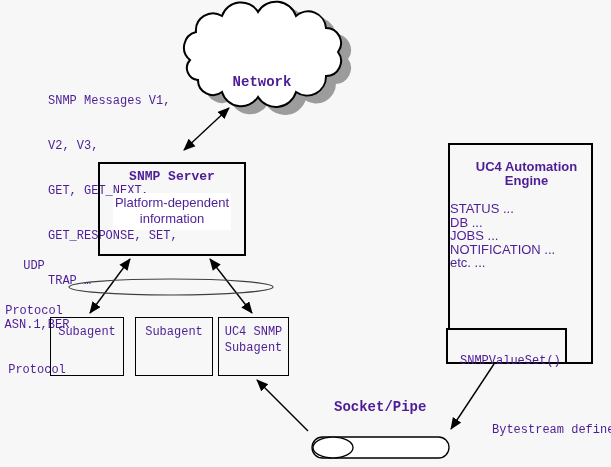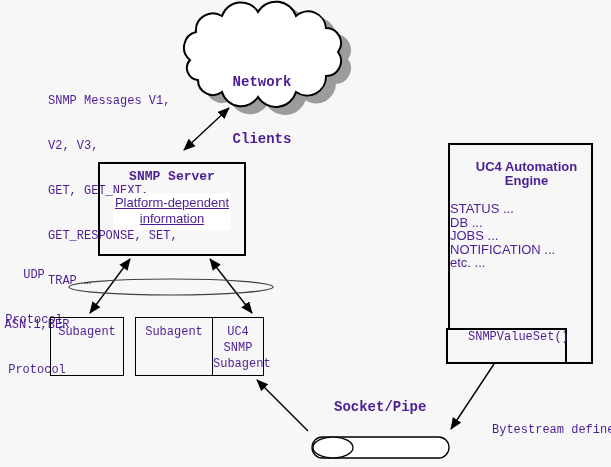--- a/index.html
+++ b/index.html
@@ -14,49 +14,48 @@
   .monoB13 { font:bold 13px/16px "Liberation Mono", monospace; }
   .monoB14 { font:bold 14px/19px "Liberation Mono", monospace; }
   .center { text-align:center; }
   .box { position:absolute; box-sizing:border-box; border:1px solid #000; }
   .box2 { border-width:2px; }
 
   #cloud-label { left:193px; top:35px; width:138px; }
 
   #snmp-messages { left:48px; top:64px; }
 
-  #udp-label  { left:4px;  top:238px; width:60px; }
+  #udp-label  { left:4px;  top:229px; width:60px; }
   #asn-label  { left:1px;  top:288px; width:72px; }
 
   #server-box { left:98px; top:162px; width:148px; height:94px; }
   #server-title { padding-top:5px; }
   #server-body {
     width:118px; margin:8px auto 0; background:#ffffff;
     font:13px/16px "Liberation Sans", sans-serif; text-align:center;
     padding:2px 0 3px;
-    text-decoration:underline;
   }
 
   #subagent-left   { left:50px;  top:317px; width:74px; height:59px; }
   #subagent-middle { left:135px; top:317px; width:78px; height:59px; }
-  #subagent-uc4    { left:212px; top:317px; width:52px; height:59px; }
+  #subagent-uc4    { left:218px; top:317px; width:71px; height:59px; }
   .subagent-lbl { padding-top:6px; font:12px/16px "Liberation Mono", monospace; text-align:center; }
 
   #uc4-box { left:448px; top:143px; width:145px; height:221px; }
   #uc4-title {
     margin-top:15px; text-align:center;
     font:bold 13px/14px "Liberation Sans", sans-serif;
     padding-left:12px;
   }
   #uc4-items {
     margin:14px 0 0 0;
     font:13px/13.5px "Liberation Sans", sans-serif;
   }
   #valueset-box { left:446px; top:328px; width:121px; height:36px; background:#f7f7f7; border-width:2px; }
-  #valueset-label { padding:0 0 0 12px; font:12px/14px "Liberation Mono", monospace;margin-left:8px; }
+  #valueset-label { padding:24px 0 0 12px; font:12px/14px "Liberation Mono", monospace; }
 
   #socket-pipe-label { left:334px; top:398px; }
   #bytestream-label  { left:492px; top:393px; }
 </style>
 </head>
 <body>
 
 <div class="stage">
 
   <svg width="611" height="467" viewBox="0 0 611 467">
@@ -86,21 +85,20 @@
     <line x1="494" y1="364" x2="451" y2="429" stroke="#000" stroke-width="1.4" marker-end="url(#ah-e)"></line>
 
     <g>
       <rect x="312" y="437" width="137" height="21" rx="10.5" ry="10.5" fill="#ffffff" stroke="#000" stroke-width="1.3"></rect>
       <ellipse cx="333" cy="447.5" rx="20" ry="10.4" fill="#ffffff" stroke="#000" stroke-width="1.3"></ellipse>
     </g>
   </svg>
 
   <div id="cloud-label" class="lbl monoB14 center">
     <div>Network</div>
-    <div>Clients</div>
   </div>
 
   <div id="snmp-messages" class="lbl mono12">
     <div>SNMP Messages V1,</div>
     <div>V2, V3,</div>
     <div>GET, GET_NEXT,</div>
     <div>GET_RESPONSE, SET,</div>
     <div>TRAP …</div>
   </div>
 

